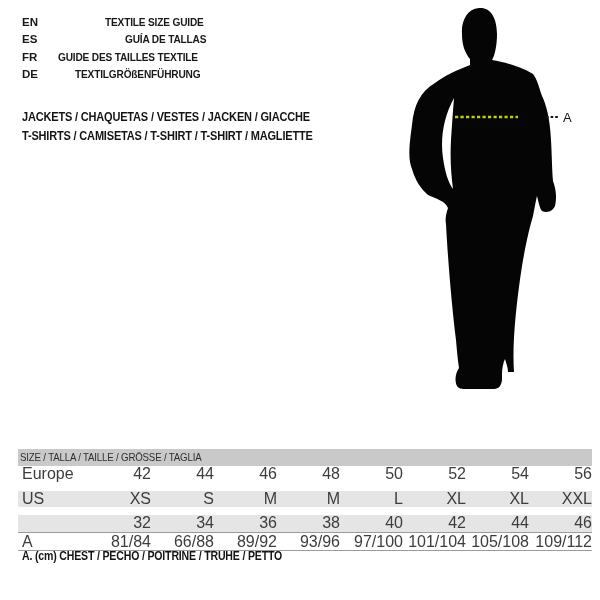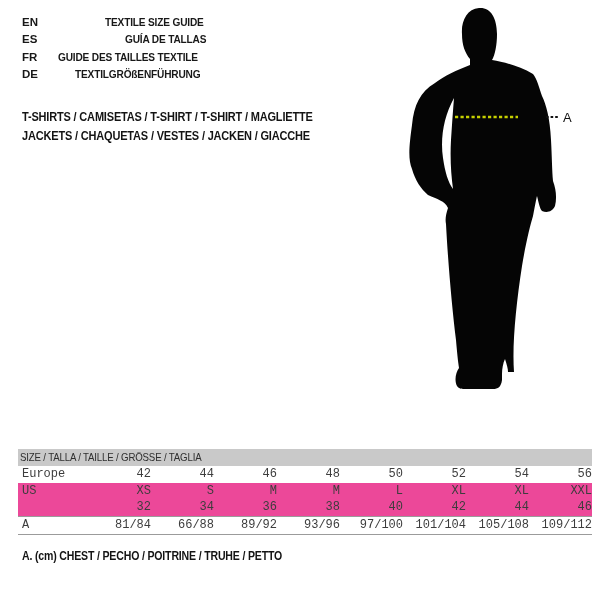--- a/index.html
+++ b/index.html
@@ -43,23 +43,23 @@
   .table-header {
     height: 17px; line-height: 17px;
     background: #c9c9c9;
     font-size: 11px; color: #2e2e2e;
     padding-left: 2px;
   }
   .trow {
     display: grid;
     grid-template-columns: 70px repeat(8, 1fr);
     height: 16.5px; line-height: 16.5px;
-    font-size: 12px; color: #3d3d3d; font-family: Liberation Mono, monospace;
+    font-size: 16px; color: #3d3d3d;
   }
-  .trow.alt { background: #ec4899; }
+  .trow.alt { background: #e5e5e5; margin-top: 8px; }
   .trow.last { border-top: 1px solid #9b9b9b; border-bottom: 1px solid #9b9b9b; height: 17px; line-height: 17px; }
   .tcell { text-align: right; overflow: hidden; }
   .tlabel { text-align: left; padding-left: 4px; }
 
   
   .footnote { position: absolute; left: 22px; top: 549px; font-weight: bold; font-size: 12px; color: #141414; }
 </style>
 </head>
 <body>
 
@@ -78,22 +78,22 @@
         <span class="lang-code">FR</span>
         <span class="lang-label cond">GUIDE DES TAILLES TEXTILE</span>
       </div>
       <div class="lang-row">
         <span class="lang-code">DE</span>
         <span class="lang-label cond">TEXTILGRÖßENFÜHRUNG</span>
       </div>
     </div>
 
   <div class="categories">
+    <div class="cat-line"><span class="cond">JACKETS / CHAQUETAS / VESTES / JACKEN / GIACCHE</span></div>
     <div class="cat-line"><span class="cond">T-SHIRTS / CAMISETAS / T-SHIRT / T-SHIRT / MAGLIETTE</span></div>
-    <div class="cat-line"><span class="cond">JACKETS / CHAQUETAS / VESTES / JACKEN / GIACCHE</span></div>
   </div>
 
   <svg class="figure-svg" viewBox="0 0 200 400" xmlns="http://www.w3.org/2000/svg">
     <path fill="#050505" fill-rule="evenodd" d="
       M79,8
       C 67,9 61,21 62,34
       C 62,45 65,53 70,59
       L 70,65
       C 57,70 44,76 35,83
       C 20,92 14,105 12,125

